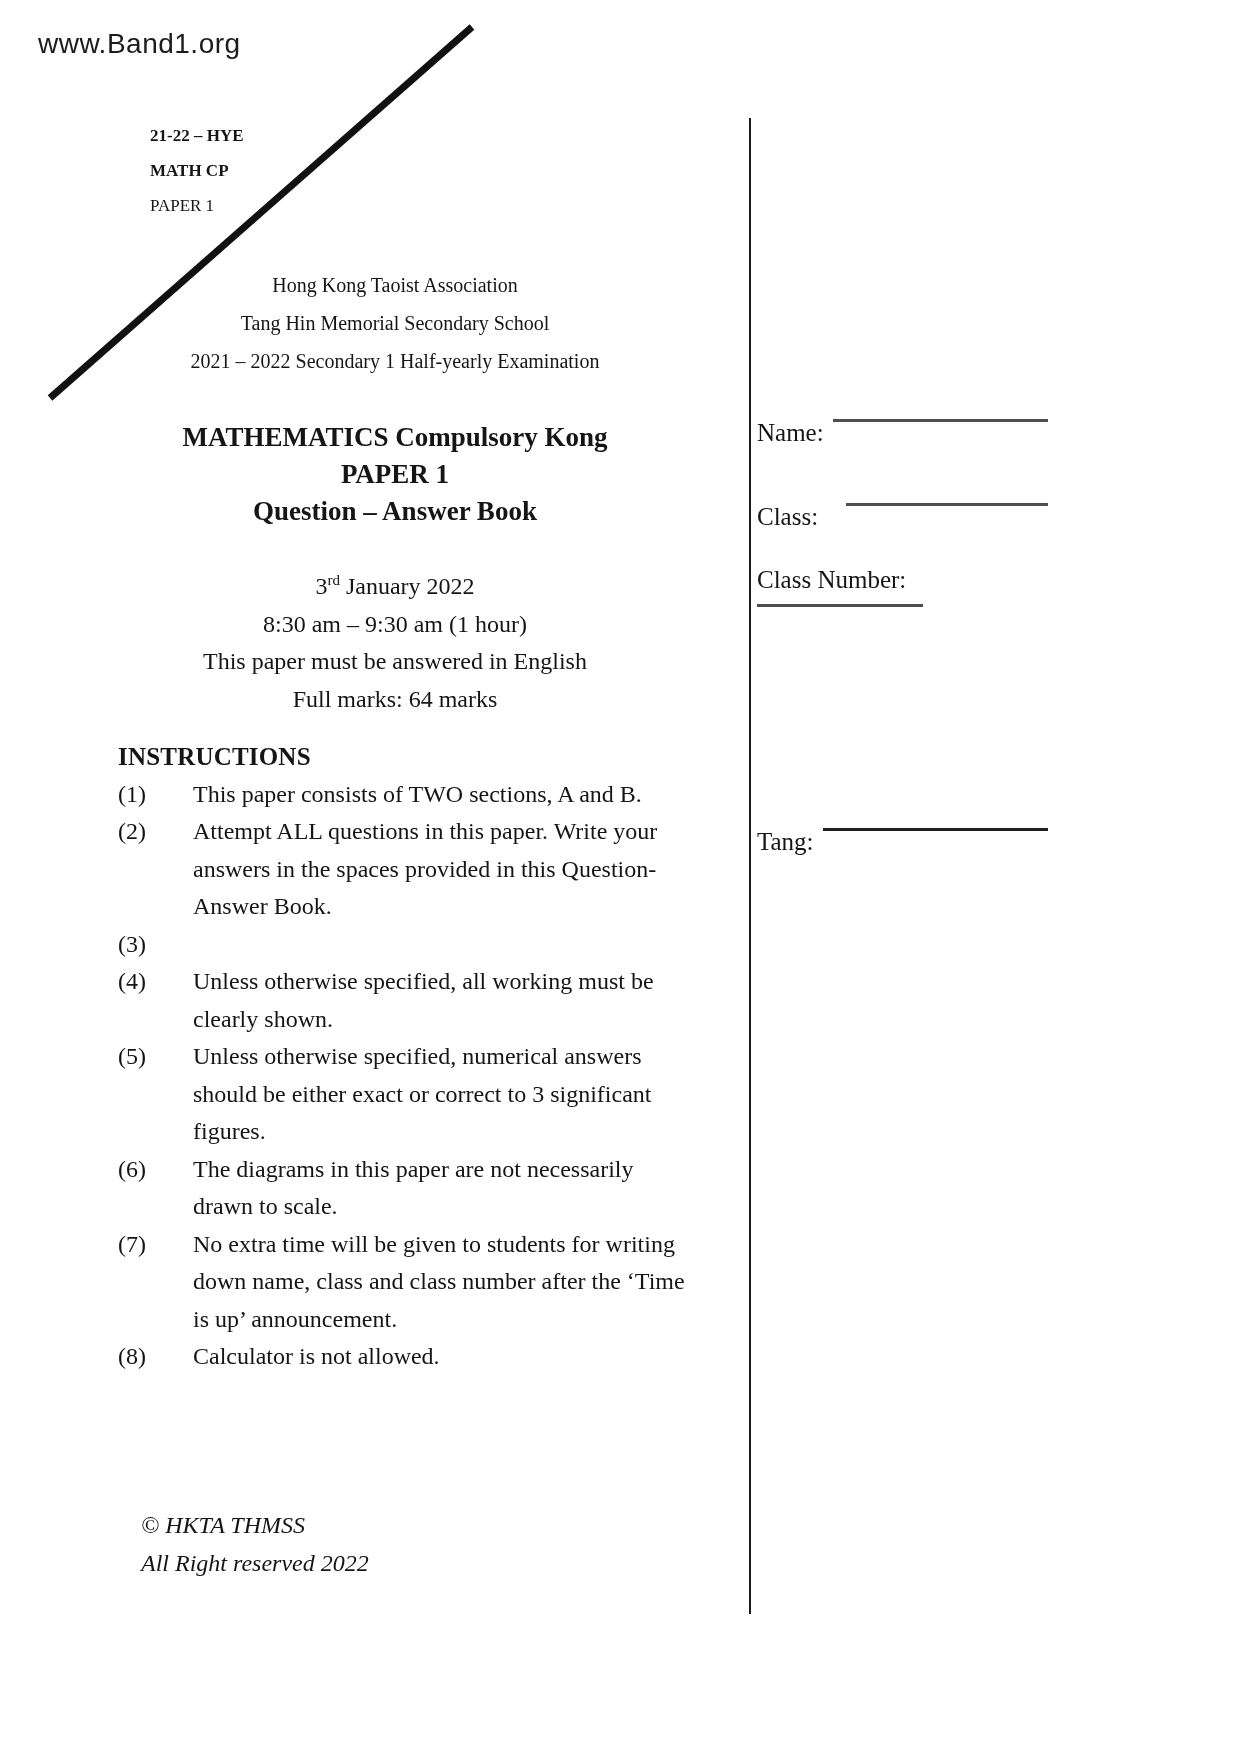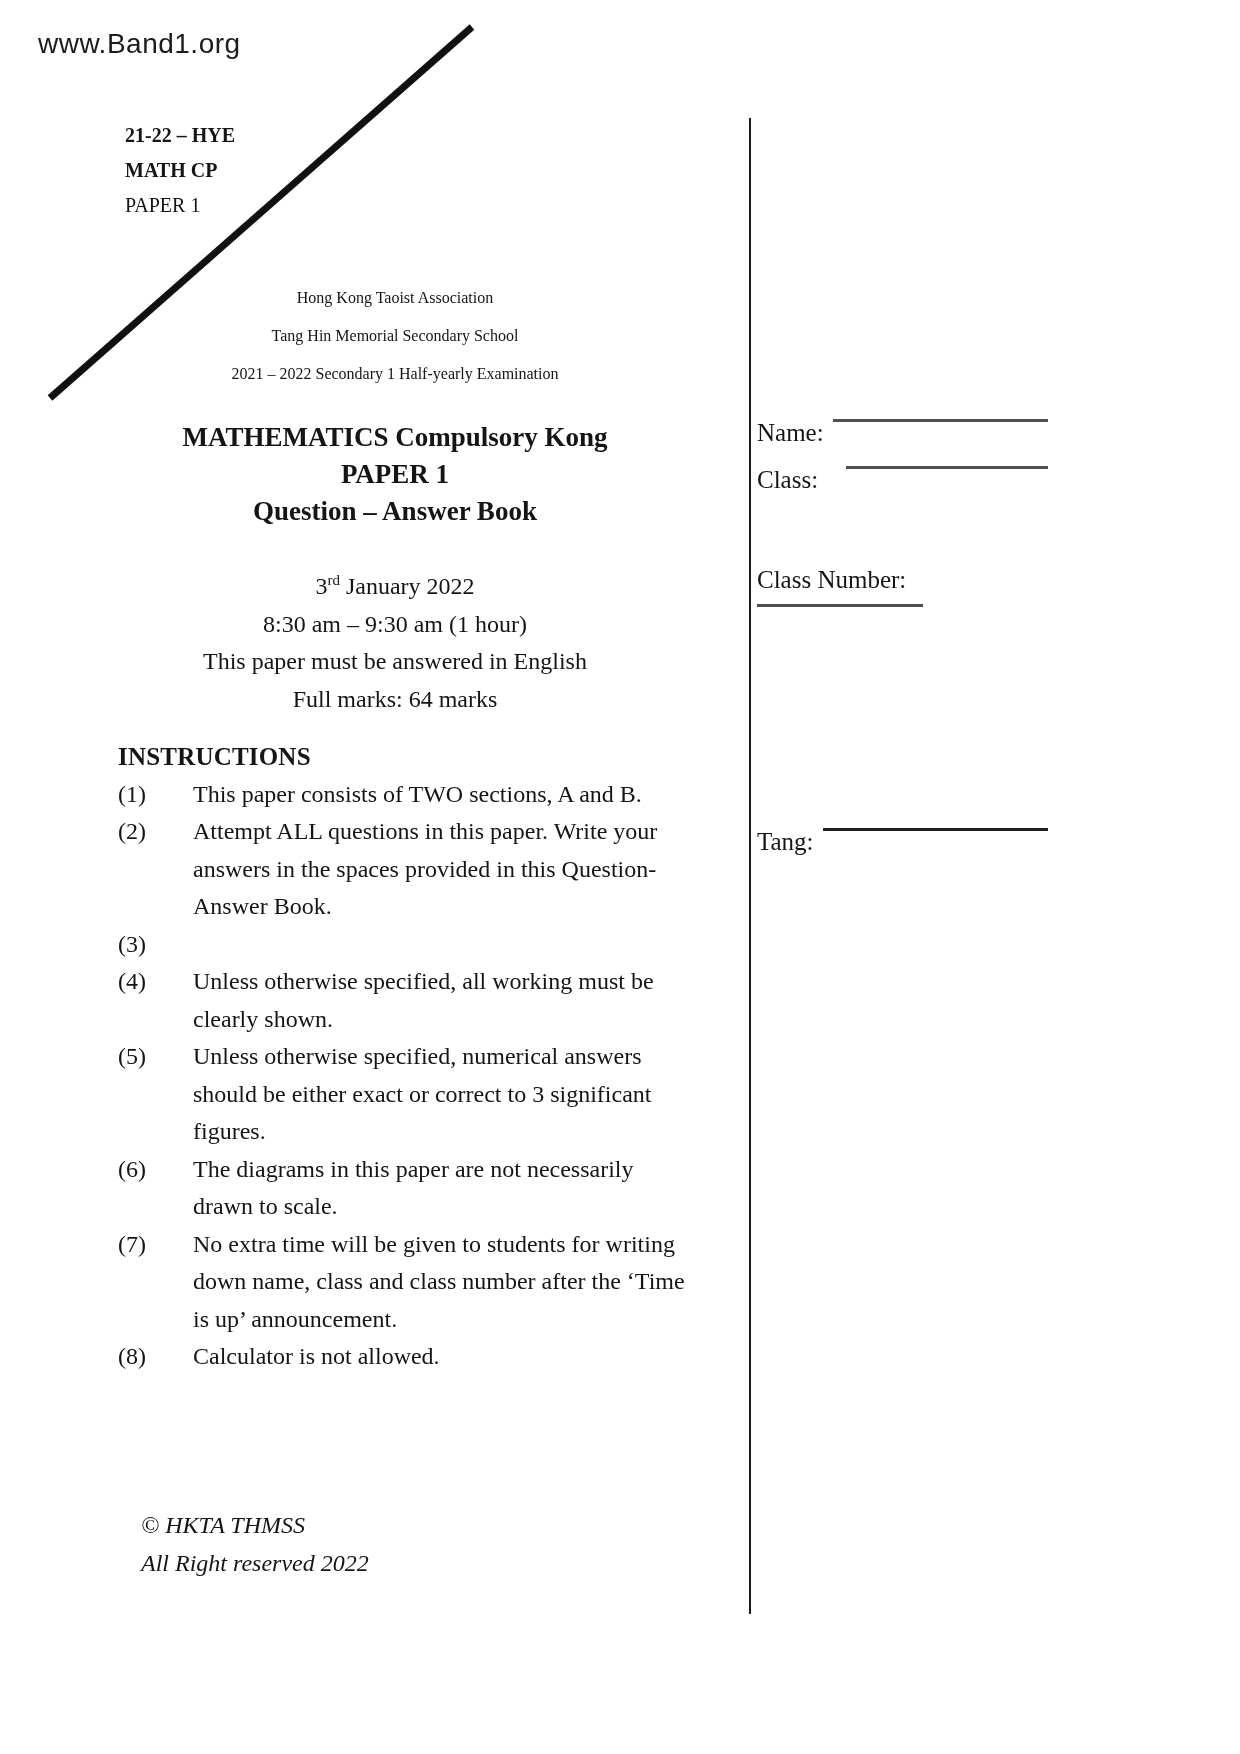--- a/index.html
+++ b/index.html
@@ -8,39 +8,39 @@
     position:relative; width:1048px; height:1754px; background:#ffffff;
     font-family:"Liberation Serif","DejaVu Serif",serif; color:#151515;
     overflow:hidden;
   }
   .brand {
     position:absolute; left:38px; top:28px;
     font-family:"Liberation Sans","DejaVu Sans",sans-serif;
     font-size:28px; color:#1c1c1c; letter-spacing:0.5px;
   }
   .diag-svg { position:absolute; left:0; top:0; width:520px; height:410px; }
-  .header-block { position:absolute; left:125px; top:118px; font-size:20px; line-height:35px; }
+  .header-block { position:absolute; left:150px; top:118px; font-size:17px; line-height:35px; }
   .header-block .b { font-weight:bold; }
   .center-col { position:absolute; left:115px; width:560px; text-align:center; }
-  .school-block { top:279px; font-size:16px; line-height:38px; }
+  .school-block { top:266px; font-size:20px; line-height:38px; }
   .title-block { top:419px; font-size:27px; line-height:37px; font-weight:bold; }
   .date-block { top:568px; font-size:24px; line-height:37.5px; }
   .date-block sup { font-size:15px; vertical-align:super; line-height:0; }
   .instructions { position:absolute; left:118px; top:738px; width:590px; }
   .instructions-heading { font-weight:bold; font-size:25px; line-height:37.5px; letter-spacing:0.2px; }
   .ins-item { display:flex; font-size:24px; line-height:37.5px; }
   .ins-num { width:75px; flex:0 0 75px; }
   .ins-text { width:500px; }
   .footer-block { position:absolute; left:141px; top:1506px; font-size:24px; line-height:38px;font-style:italic; }
   .v-divider { position:absolute; left:749px; top:118px; width:2px; height:1496px; background:#1a1a1a; }
   .field-row { position:absolute; left:757px; display:flex; align-items:flex-start; gap:9px; font-size:25px; }
   .field-row .lbl { line-height:1.15; white-space:nowrap; }
   .wline { display:inline-block; border-bottom:3px solid #4f4f4f; }
   .row-name { top:419px; height:34px; } .row-name .wline { width:272px; }
-  .row-class { top:466px; height:34px;gap:28px; } .row-class .wline { width:286px; }
+  .row-class { top:503px; height:34px;gap:28px; } .row-class .wline { width:286px; }
   .row-classnum { top:566px; height:34px;flex-direction:column; } .row-classnum .wline { width:166px; }
   .row-mark { top:828px; height:34px; } .row-mark .wline { width:248px; border-bottom-color:#1f1f1f; }
 </style>
 </head>
 <body>
 
 <div class="page">
 
   <div class="brand">www.Band1.org</div>
 

